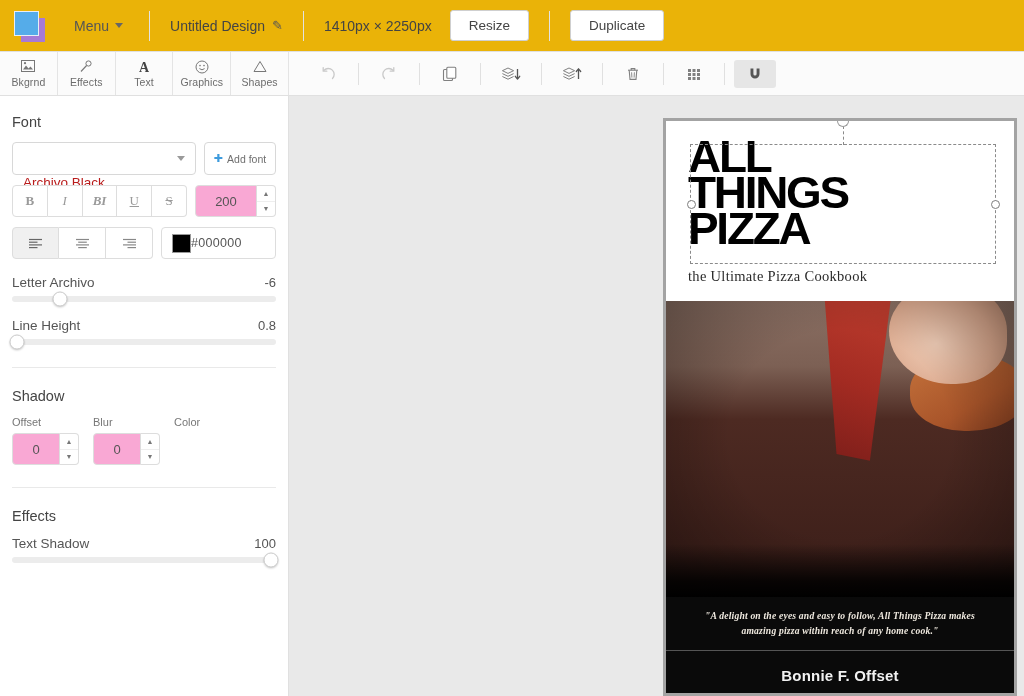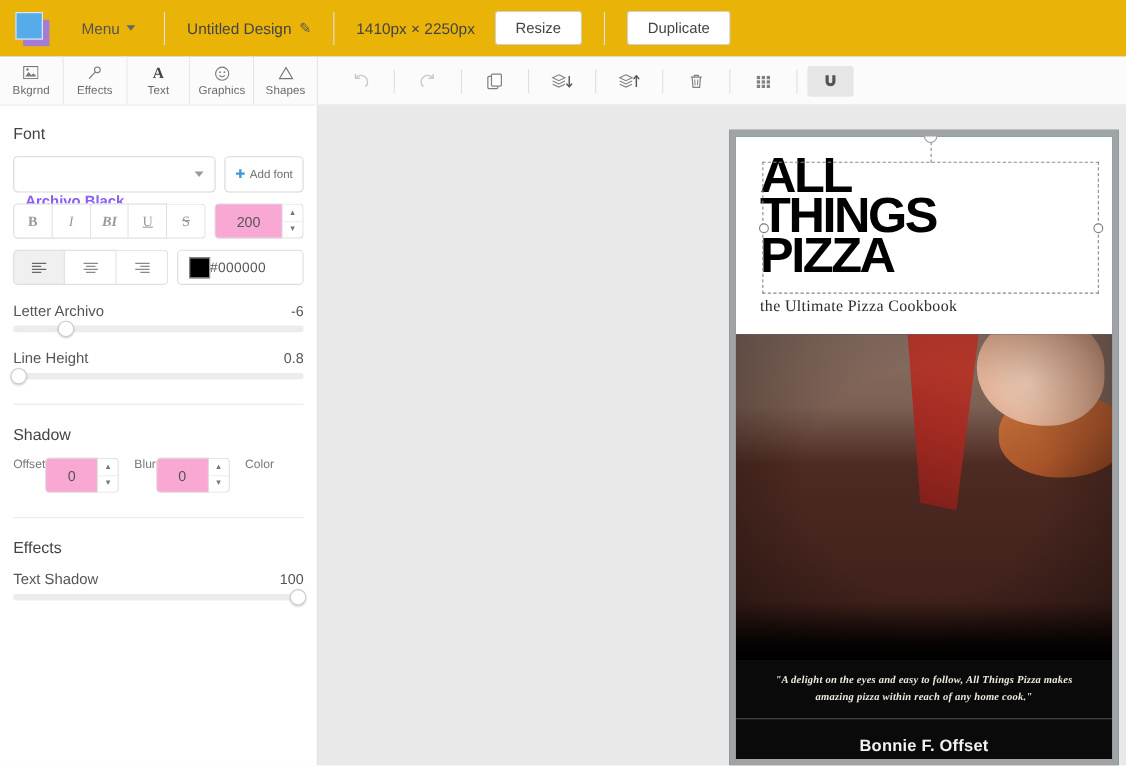--- a/index.html
+++ b/index.html
@@ -83,21 +83,21 @@
   }
   .sec-title { font-size: 14.5px; color: #444; margin: 2px 0 12px 0; }
   .sec-title.sp { margin-top: 20px; }
 
   .row { display: flex; gap: 8px; margin-bottom: 10px; }
   .fontselect {
     flex: 1; height: 33px; border: 1px solid #d8d8d8; border-radius: 4px;
     background: #fff; display: flex; align-items: center; justify-content: space-between;
     padding: 0 10px; cursor: pointer;
   }
-  .fontselect .fname { font-size: 13.5px; font-weight: bold; color: #8b5cf6; margin-top: 47px; }
+  .fontselect .fname { font-size: 13.5px; font-weight: normal; color: #b91c1c; margin-top: 47px; }
   .addfont {
     width: 72px; height: 33px; border: 1px solid #d8d8d8; border-radius: 4px;
     background: #fff; display: flex; align-items: center; justify-content: center; gap: 4px;
     font-size: 10.5px; color: #6f6f6f; cursor: pointer;
   }
   .plus-ic { color: #3e9bdd; font-size: 11px; }
 
   .segs { display: flex; flex: 1; }
   .seg {
     flex: 1; height: 32px; border: 1px solid #ddd; border-left: none;
@@ -158,32 +158,32 @@
   }
   .thumb {
     position: absolute; top: 50%; transform: translate(-50%, -50%);
     width: 15px; height: 15px; border-radius: 50%; background: #fff;
     border: 1px solid #cbcbcb; box-shadow: 0 1px 2px rgba(0,0,0,.18);
     cursor: grab;
   }
   .divider { height: 1px; background: #e9e9e9; margin: 22px 0 0 0; }
 
   .field-row { display: flex; gap: 14px; margin-top: 4px; }
-  .field { display: flex; flex-direction: row; }
+  .field { display: flex; flex-direction: column; }
   .field .flab { font-size: 11px; color: #777; margin-bottom: 5px; }
 
   
   .stage {
     flex: 1; background: #e9e9e9; position: relative; overflow: hidden;
     display: flex; justify-content: flex-end; align-items: flex-start;
   }
   .cover {
     width: 354px; height: 578px; margin-top: 22px; margin-right: 7px;
-    background: #0369a1; position: relative; overflow: hidden;
-    border: 6px solid #a3a3a3;
+    background: #fdba74; position: relative; overflow: hidden;
+    border: 3px solid #a3a3a3;
   }
   .cover-top { height: 180px; background: #fff; position: relative; }
   .title-text {
     position: absolute; left: 22px; top: 18px; right: 20px;
     font-family: "Liberation Sans", sans-serif;
     font-weight: bold; font-size: 45px; line-height: 0.8;
     letter-spacing: -2.2px; color: #000; white-space: pre-line;
     transform: scaleX(1.02); transform-origin: left top;
   }
   .subtitle-text {

